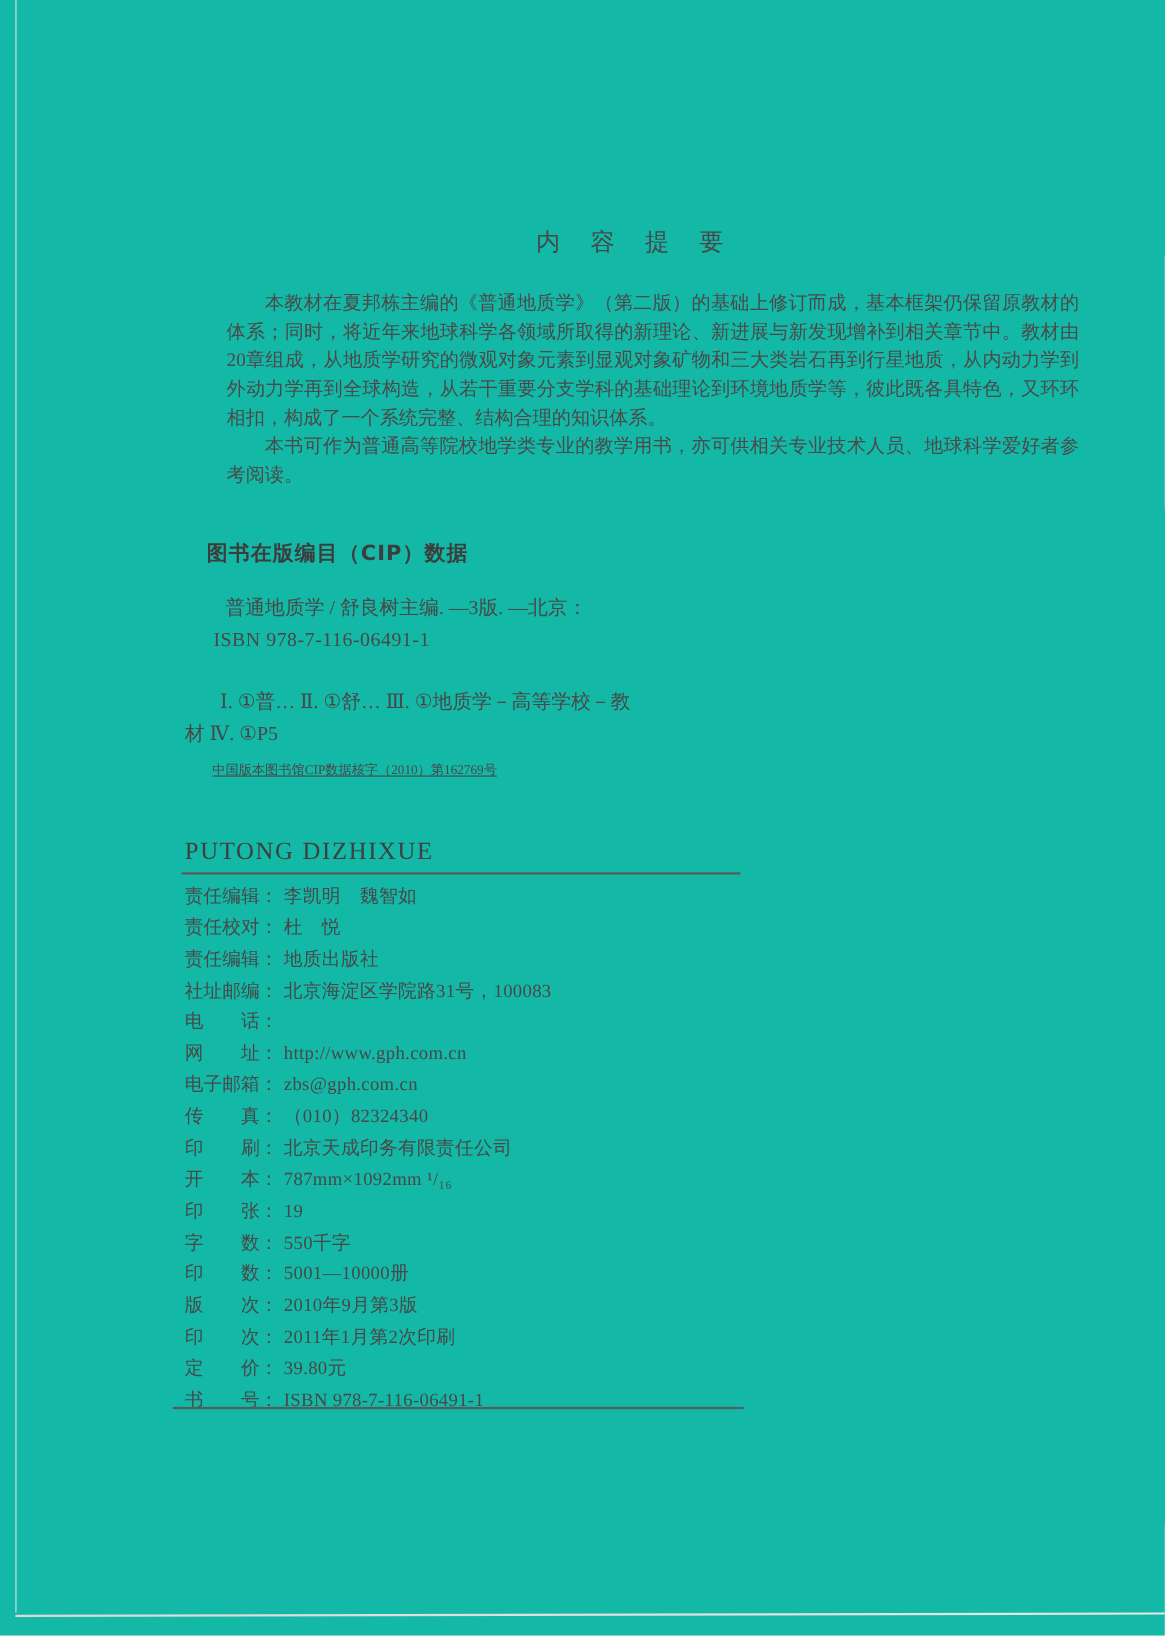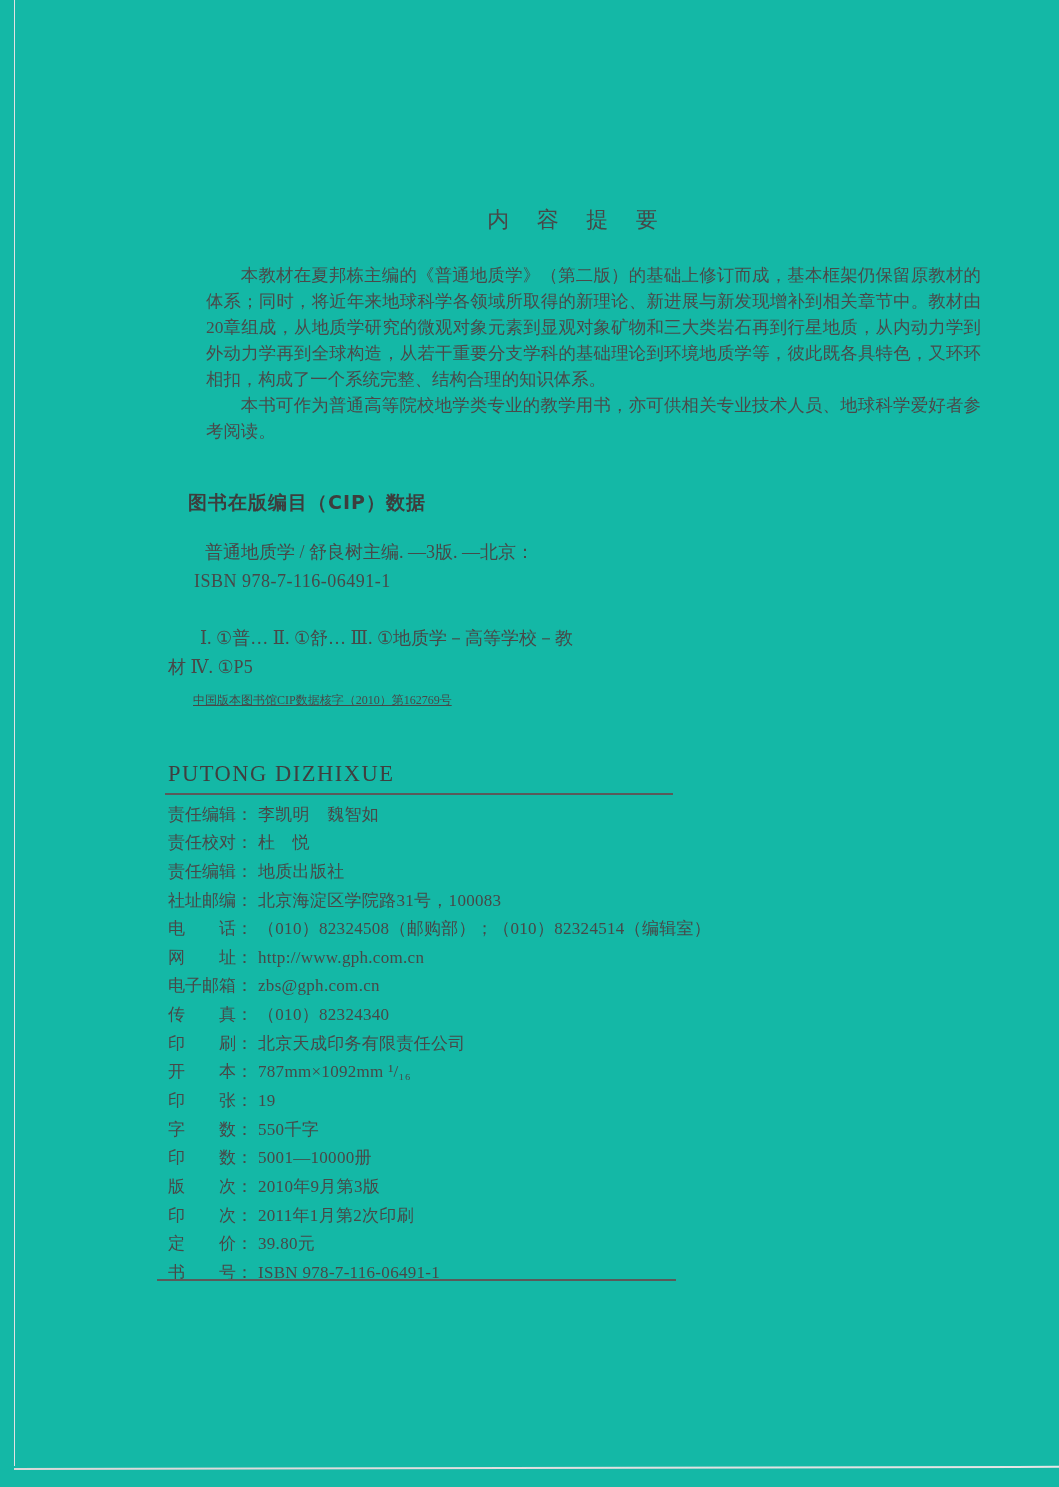--- a/index.html
+++ b/index.html
@@ -148,21 +148,20 @@
 
       <div class="item-row">
         <span class="item-label">社址邮编</span>
         <span class="item-colon">：</span>
         <span class="item-value">北京海淀区学院路31号，100083</span>
       </div>
 
       <div class="item-row">
         <span class="item-label">电话</span>
         <span class="item-colon">：</span>
-        <span class="item-value">（010）82324508（邮购部）；（010）82324514（编辑室）</span>
       </div>
 
       <div class="item-row">
         <span class="item-label">网址</span>
         <span class="item-colon">：</span>
         <span class="item-value">http://www.gph.com.cn</span>
       </div>
 
       <div class="item-row">
         <span class="item-label">电子邮箱</span>

